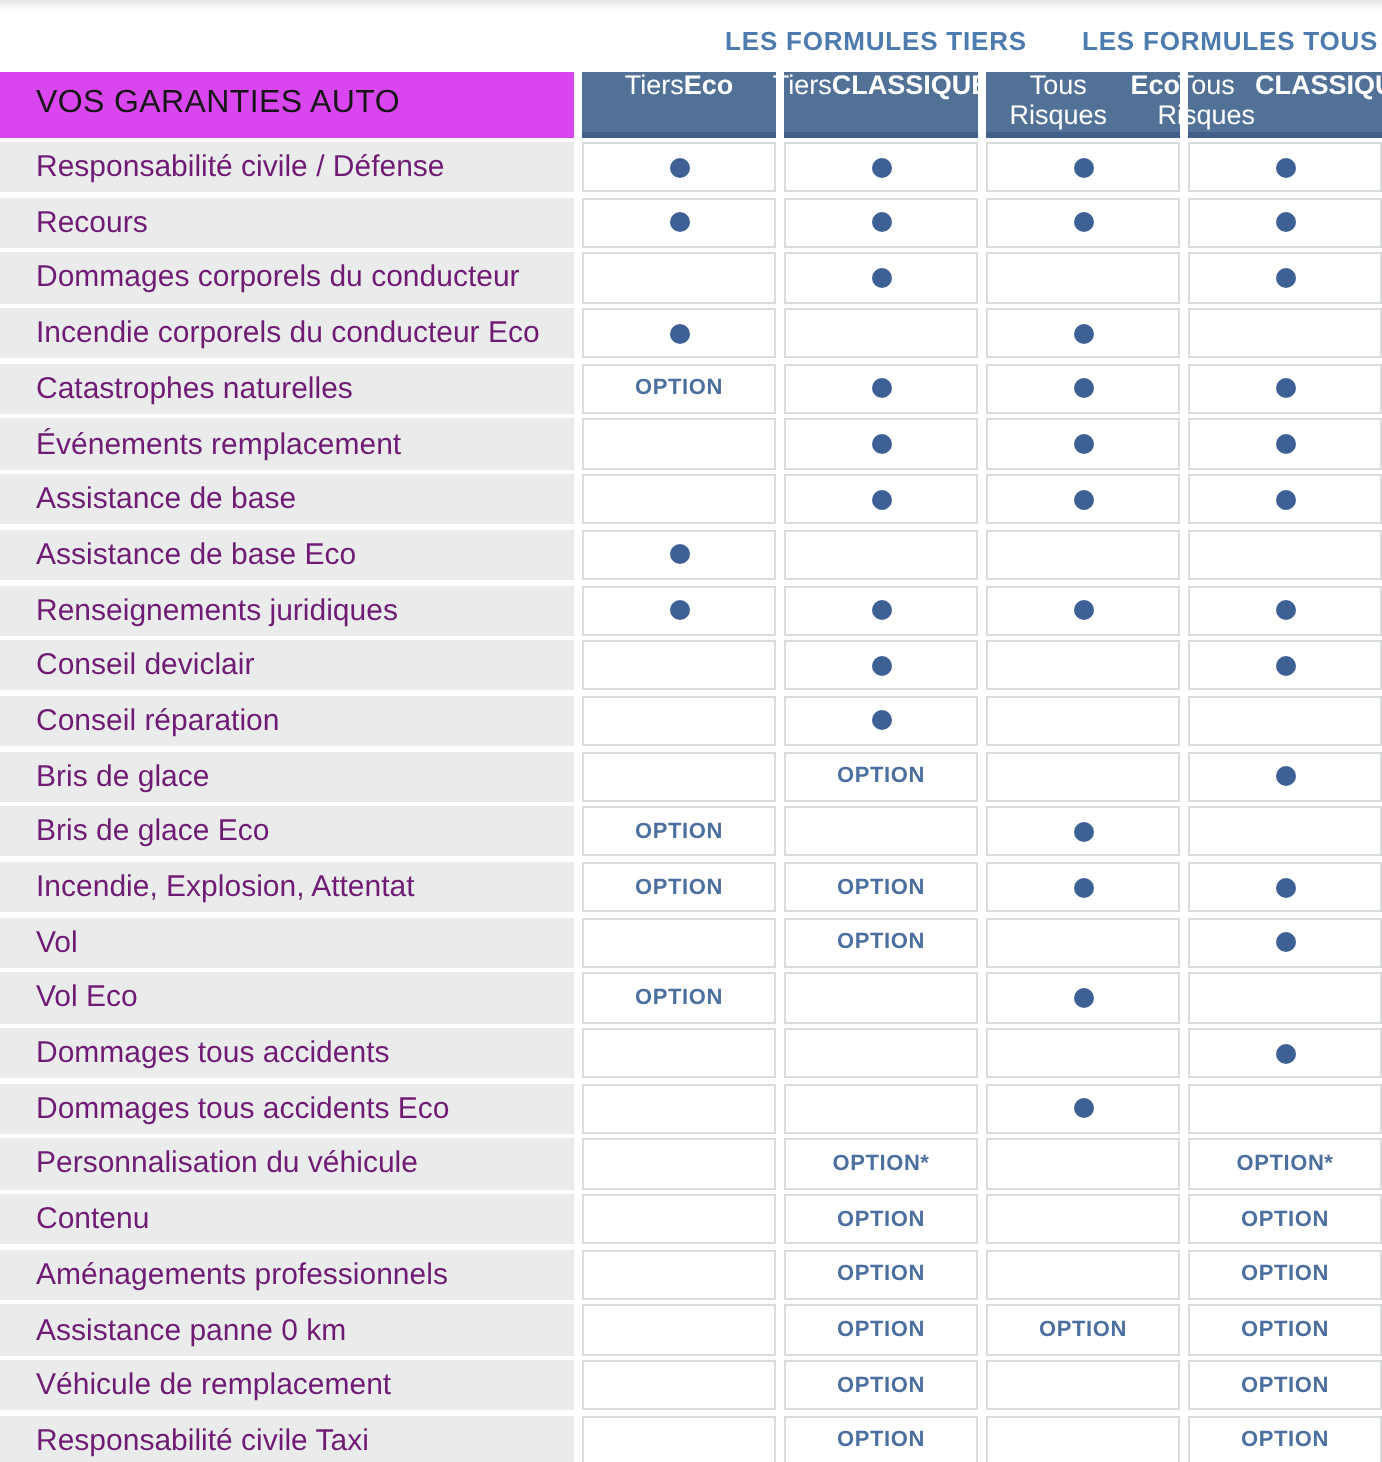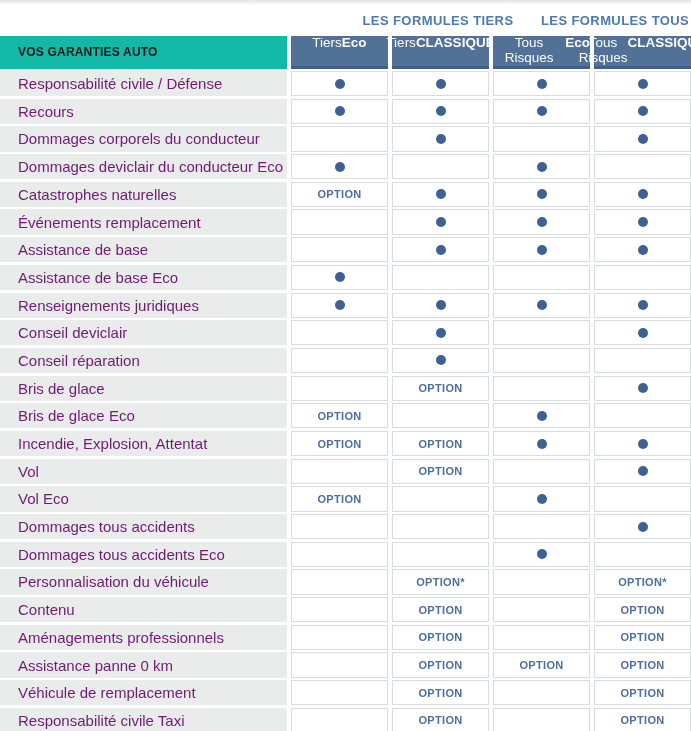--- a/index.html
+++ b/index.html
@@ -5,21 +5,21 @@
   html,body{margin:0;padding:0;background:#fff;}
   body{font-family:"Liberation Sans",sans-serif;}
   .page{width:691px;position:relative;background:#fff;}
   .top-shade{height:5px;background:linear-gradient(#e2e2e2,rgba(255,255,255,0));}
   .grid-row{display:grid;grid-template-columns:287px 97px 97px 97px 97px;column-gap:4px;}
   .groups-row{height:31px;align-items:center;padding-left:48px;}
   .group-label{text-align:center;color:#4d7bae;font-weight:bold;font-size:13px;letter-spacing:.4px;white-space:nowrap;}
   .group-tiers{grid-column:2 / span 2;}
   .group-tous-risques{grid-column:4 / span 2;}
   .header-row{height:32px;}
-  .title-cell{background:#14b8a6;display:flex;align-items:center;padding-left:18px;font-weight:bold;font-size:12px;color:#161616;letter-spacing:.2px;}
+  .title-cell{background:#d946ef;display:flex;align-items:center;padding-left:18px;font-weight:normal;font-size:16px;color:#161616;letter-spacing:.2px;}
   .hdr-cell{background:#527197;color:#fff;text-align:center;display:flex;justify-content:center;line-height:1.1;border-bottom:3px solid #40608a;box-sizing:border-box;}
   .hdr-line1{font-size:13.5px;}
   .hdr-line2{font-size:13.5px;font-weight:bold;}
   .table-body{display:flex;flex-direction:column;row-gap:2.5px;margin-top:3px;}
   .row{height:25.2px;}
   .row-label{background:#e9eceb;color:#701a75;font-size:15px;display:flex;align-items:center;padding-left:18px;white-space:nowrap;overflow:hidden;}
   .val-cell{background:#fff;border:1px solid #d9dcdd;box-sizing:border-box;display:flex;align-items:center;justify-content:center;}
   .dot{width:10px;height:10px;border-radius:50%;background:#3d6195;display:block;}
   .opt{color:#4b6f9e;font-weight:bold;font-size:11px;letter-spacing:.3px;}
 </style>
@@ -92,21 +92,21 @@
         <div class="val-cell"></div>
         <div class="val-cell">
           <span class="dot"></span>
         </div>
         <div class="val-cell"></div>
         <div class="val-cell">
           <span class="dot"></span>
         </div>
       </div>
       <div class="grid-row row">
-        <div class="row-label">Dommages deviclair du conducteur Eco</div>
+        <div class="row-label">Incendie corporels du conducteur Eco</div>
         <div class="val-cell">
           <span class="dot"></span>
         </div>
         <div class="val-cell"></div>
         <div class="val-cell">
           <span class="dot"></span>
         </div>
         <div class="val-cell"></div>
       </div>
       <div class="grid-row row">

